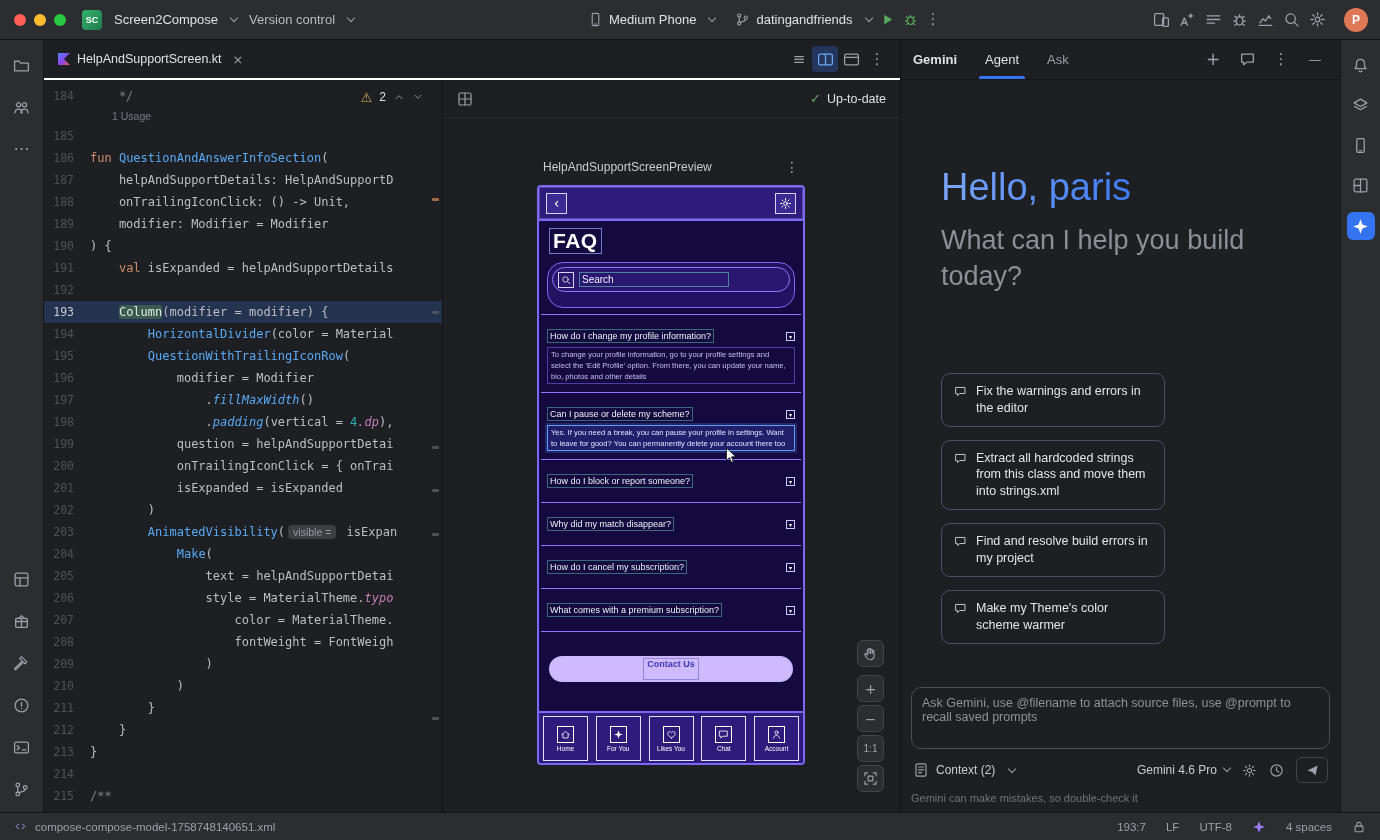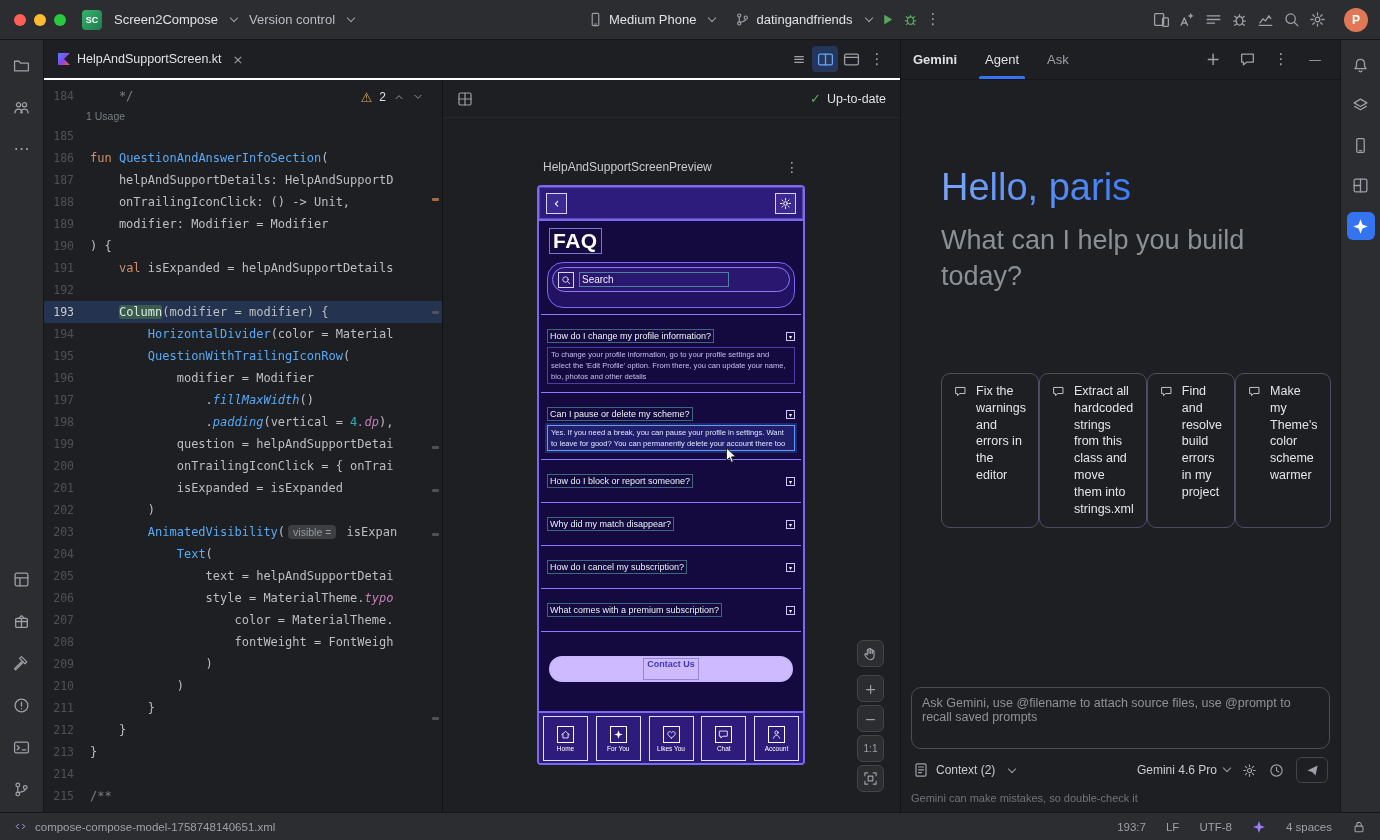--- a/index.html
+++ b/index.html
@@ -47,21 +47,21 @@
 
   .split{display:flex;flex:1;min-height:0}
 
   
   .code-pane{position:relative;width:399px;flex:none;border-right:1px solid #111214;padding-top:5px;overflow:hidden;background:#1e1f22}
   .code-row{display:flex;height:22px;line-height:22px;font-family:"DejaVu Sans Mono",monospace;font-size:12px;white-space:pre}
   .code-row.current{background:#24334F}
   .gutter{width:46px;flex:none;text-align:right;padding-right:16px;color:#4e5157;font-size:11.5px}
   .current .gutter{color:#c8cbd2}
   .code-text{flex:1;overflow:hidden}
-  .inlay-row{height:18px;line-height:18px;padding-left:42px;color:#787d87;font-size:10.5px}
+  .inlay-row{height:18px;line-height:18px;padding-left:68px;color:#787d87;font-size:10.5px}
   .tk-com{color:#7a7e85}.tk-ann{color:#b3ae60}.tk-kw{color:#cf8e6d}.tk-fn{color:#57aaf7}
   .tk-def{color:#bcbec4}.tk-num{color:#2aacb8}.tk-ext{color:#57aaf7;font-style:italic}
   .tk-prop{color:#c77dbb;font-style:italic}
   .tk-hl{background:#3A5B4E;color:#D9EBDD;border-radius:2px}
   .tk-hint{background:#3d3f43;color:#9599a1;border-radius:4px;padding:1px 5px;font-size:10.5px;margin:0 3px;font-family:"Liberation Sans",sans-serif}
   .inspect{position:absolute;top:8px;right:14px;display:flex;align-items:center;gap:7px;font-size:12px;color:#dfe1e5;background:#1e1f22;padding:2px 4px;border-radius:4px}
   .warn{color:#D6AE58;font-size:13px}
   .ic.small svg{width:12px;height:12px}
   .tick{position:absolute;right:3px;width:7px;height:3px;border-radius:1px;background:#5a5d63;opacity:.8}
   .tick.orange{background:#C77D48}
@@ -116,21 +116,21 @@
   .g-title{font-weight:bold;font-size:13px;color:#dfe1e5}
   .g-tabs{display:flex;gap:28px;height:100%;align-items:stretch}
   .g-tab{display:flex;align-items:center;color:#9da0a8;font-size:13px;position:relative;cursor:default}
   .g-tab.active{color:#dfe1e5}
   .g-tab.active::after{content:"";position:absolute;bottom:0;left:-6px;right:-6px;height:3px;background:#3574F0;border-radius:2px 2px 0 0}
   .g-header .iconrow{margin-left:auto;gap:8px}
   .g-body{flex:1;display:flex;flex-direction:column;min-height:0}
   .g-hero{padding:86px 30px 0 40px}
   .g-greet{font-size:38px;background:linear-gradient(90deg,#7AA5F8,#3E7DF6);-webkit-background-clip:text;background-clip:text;color:#4e88f5;-webkit-text-fill-color:transparent;display:inline-block}
   .g-sub{margin-top:14px;font-size:27px;line-height:1.33;color:#8b9097;max-width:345px}
-  .g-cards{margin:78px 0 0 40px;width:224px;display:flex;flex-direction:row;}
+  .g-cards{margin:78px 0 0 40px;width:224px;display:flex;flex-direction:column;gap:13px}
   .g-card{border:1px solid #4E4B66;border-radius:9px;padding:9px 12px;display:flex;gap:9px;align-items:flex-start;color:#e3e5e9;font-size:12.5px;line-height:1.35;cursor:default}
   .g-card-icon{color:#c6c8ce;flex:none;margin-top:2px}
   .g-card-icon svg{width:13px;height:13px}
   .g-bottom{margin-top:auto;padding:0 10px 8px}
   .g-input{border:1px solid #4A4D52;border-radius:10px;height:62px;padding:8px 10px;background:#1e1f22}
   .g-input textarea{width:100%;height:100%;background:transparent;border:none;outline:none;resize:none;color:#dfe1e5;font-family:"Liberation Sans",sans-serif;font-size:12.5px}
   .g-input textarea::placeholder{color:#8e9297}
   .g-controls{display:flex;justify-content:space-between;align-items:center;margin-top:8px;font-size:12px;color:#c9cbd0;padding:0 2px}
   .g-ctx{display:flex;align-items:center;gap:7px}
   .g-right{display:flex;align-items:center;gap:12px}
@@ -360,21 +360,21 @@
               <div class="code-row"><span class="gutter">194</span><span class="code-text"><span class="tk-def">        </span><span class="tk-fn">HorizontalDivider</span><span class="tk-def">(color = Material</span></span></div>
               <div class="code-row"><span class="gutter">195</span><span class="code-text"><span class="tk-def">        </span><span class="tk-fn">QuestionWithTrailingIconRow</span><span class="tk-def">(</span></span></div>
               <div class="code-row"><span class="gutter">196</span><span class="code-text"><span class="tk-def">            modifier = Modifier</span></span></div>
               <div class="code-row"><span class="gutter">197</span><span class="code-text"><span class="tk-def">                .</span><span class="tk-ext">fillMaxWidth</span><span class="tk-def">()</span></span></div>
               <div class="code-row"><span class="gutter">198</span><span class="code-text"><span class="tk-def">                .</span><span class="tk-ext">padding</span><span class="tk-def">(vertical = </span><span class="tk-num">4</span><span class="tk-prop">.dp</span><span class="tk-def">),</span></span></div>
               <div class="code-row"><span class="gutter">199</span><span class="code-text"><span class="tk-def">            question = helpAndSupportDetai</span></span></div>
               <div class="code-row"><span class="gutter">200</span><span class="code-text"><span class="tk-def">            onTrailingIconClick = { onTrai</span></span></div>
               <div class="code-row"><span class="gutter">201</span><span class="code-text"><span class="tk-def">            isExpanded = isExpanded</span></span></div>
               <div class="code-row"><span class="gutter">202</span><span class="code-text"><span class="tk-def">        )</span></span></div>
               <div class="code-row"><span class="gutter">203</span><span class="code-text"><span class="tk-def">        </span><span class="tk-fn">AnimatedVisibility</span><span class="tk-def">(</span><span class="tk-hint">visible =</span><span class="tk-def"> isExpan</span></span></div>
-              <div class="code-row"><span class="gutter">204</span><span class="code-text"><span class="tk-def">            </span><span class="tk-fn">Text</span><span class="tk-def">(</span></span></div>
+              <div class="code-row"><span class="gutter">204</span><span class="code-text"><span class="tk-def">            </span><span class="tk-fn">Make</span><span class="tk-def">(</span></span></div>
               <div class="code-row"><span class="gutter">205</span><span class="code-text"><span class="tk-def">                text = helpAndSupportDetai</span></span></div>
               <div class="code-row"><span class="gutter">206</span><span class="code-text"><span class="tk-def">                style = MaterialTheme.</span><span class="tk-prop">typo</span></span></div>
               <div class="code-row"><span class="gutter">207</span><span class="code-text"><span class="tk-def">                    color = MaterialTheme.</span></span></div>
               <div class="code-row"><span class="gutter">208</span><span class="code-text"><span class="tk-def">                    fontWeight = FontWeigh</span></span></div>
               <div class="code-row"><span class="gutter">209</span><span class="code-text"><span class="tk-def">                )</span></span></div>
               <div class="code-row"><span class="gutter">210</span><span class="code-text"><span class="tk-def">            )</span></span></div>
               <div class="code-row"><span class="gutter">211</span><span class="code-text"><span class="tk-def">        }</span></span></div>
               <div class="code-row"><span class="gutter">212</span><span class="code-text"><span class="tk-def">    }</span></span></div>
               <div class="code-row"><span class="gutter">213</span><span class="code-text"><span class="tk-def">}</span></span></div>
               <div class="code-row"><span class="gutter">214</span><span class="code-text"></span></div>

